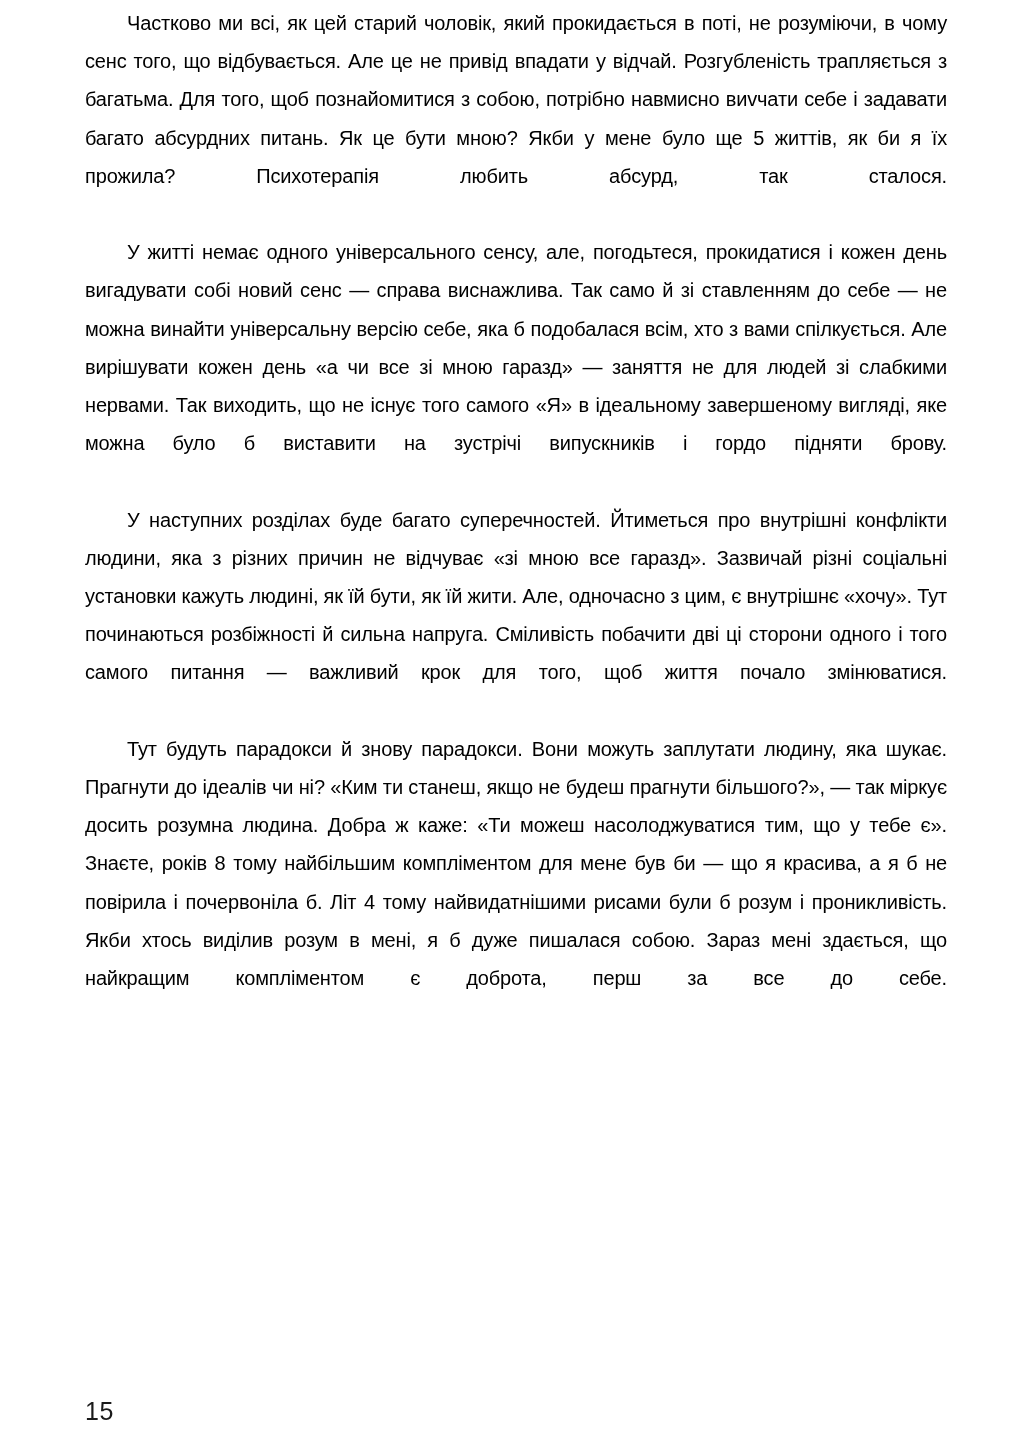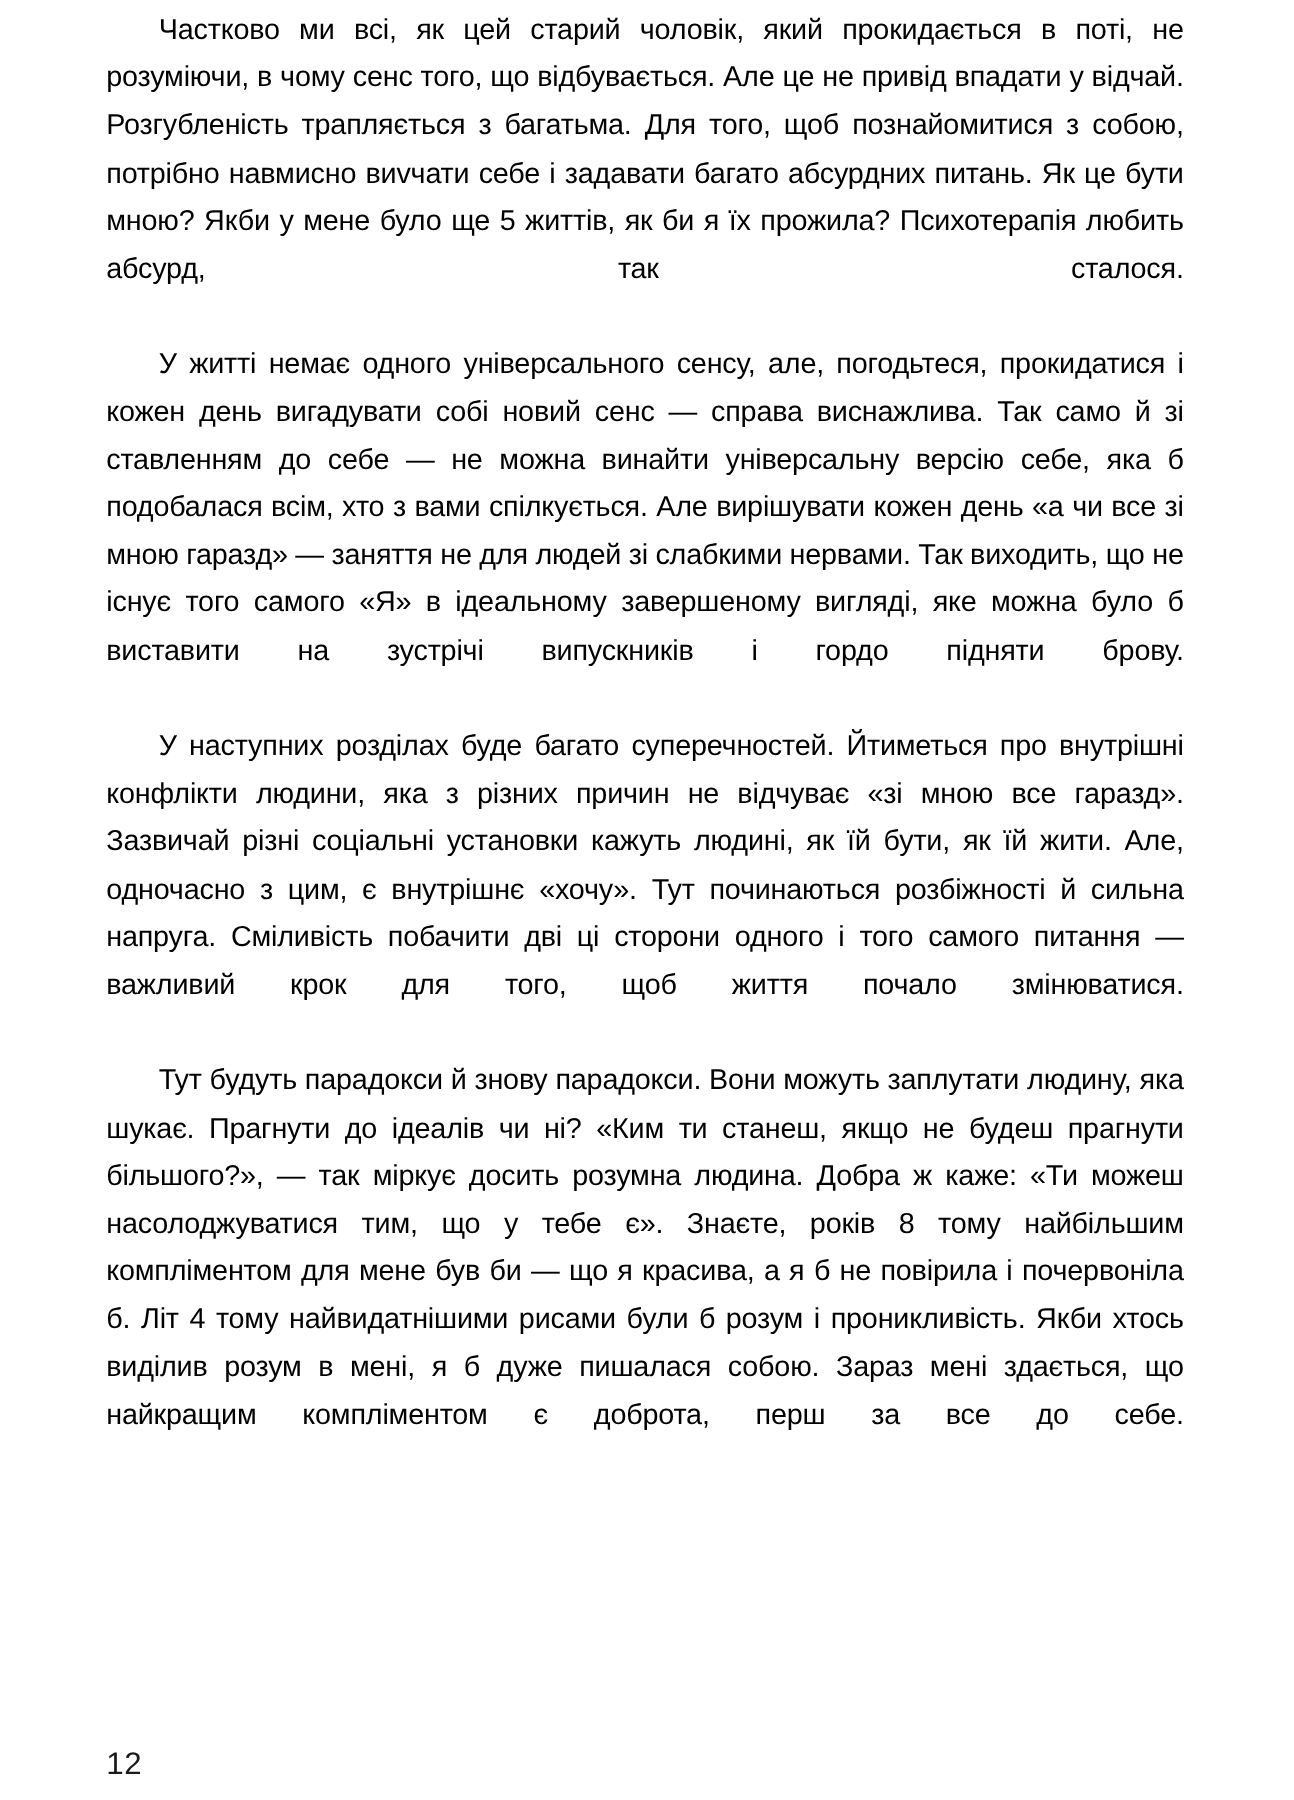--- a/index.html
+++ b/index.html
@@ -19,21 +19,21 @@
   .text-column {
     position: absolute;
     left: 85px;
     top: 4px;
     width: 862px;
   }
   .para {
     margin: 0;
     padding: 0;
     font-family: "Liberation Sans", "DejaVu Sans", sans-serif;
-    font-size: 23px;
+    font-size: 20px;
     line-height: 38.2px;
     color: #000000;
     text-align: justify;
     text-justify: inter-word;
     text-indent: 42px;
     font-weight: 400;
     letter-spacing: -0.15px;
     word-spacing: -0.2px;
     hyphens: manual;
     -webkit-hyphens: manual;
@@ -60,15 +60,15 @@
 
 <div class="page">
 
   <div class="text-column">
     <p class="para">Частково ми всі, як цей старий чоловік, який прокидається в поті, не розуміючи, в чому сенс того, що відбувається. Але це не привід впадати у відчай. Розгубленість трапляється з багатьма. Для того, щоб познайомитися з собою, потрібно навмисно ви­vчати себе і задавати багато абсурдних питань. Як це бути мною? Якби у мене було ще 5 життів, як би я їх прожила? Психотерапія любить абсурд, так сталося.</p>
     <p class="para">У житті немає одного універсального сенсу, але, погодьтеся, прокидатися і кожен день вигадувати собі новий сенс — справа виснажлива. Так само й зі ставленням до себе — не можна ви­найти універсальну версію себе, яка б подобалася всім, хто з вами спілкується. Але вирішувати кожен день «а чи все зі мною гаразд» — заняття не для людей зі слабкими нервами. Так ви­ходить, що не існує того самого «Я» в ідеальному завершеному вигляді, яке можна було б виставити на зустрічі випускників і гордо підняти брову.</p>
     <p class="para">У наступних розділах буде багато суперечностей. Йтиметься про внутрішні конфлікти людини, яка з різних причин не відчуває «зі мною все гаразд». Зазвичай різні соціальні установки кажуть людині, як їй бути, як їй жити. Але, одночасно з цим, є внутрішнє «хочу». Тут починаються розбіжності й сильна напруга. Сміливість побачити дві ці сторони одного і того самого питання — важли­вий крок для того, щоб життя почало змінюватися.</p>
     <p class="para">Тут будуть парадокси й знову парадокси. Вони можуть за­плутати людину, яка шукає. Прагнути до ідеалів чи ні? «Ким ти станеш, якщо не будеш прагнути більшого?», — так міркує досить розумна людина. Добра ж каже: «Ти можеш насолоджуватися тим, що у тебе є». Знаєте, років 8 тому найбільшим компліментом для мене був би — що я красива, а я б не повірила і почервоніла б. Літ 4 тому найвидатнішими рисами були б розум і проникливість. Якби хтось виділив розум в мені, я б дуже пишалася собою. Зараз мені здається, що найкращим компліментом є доброта, перш за все до себе.</p>
   </div>
 
-  <div class="page-number">12</div>
+  <div class="page-number">15</div>
 
 </div>
 
 </body></html>

